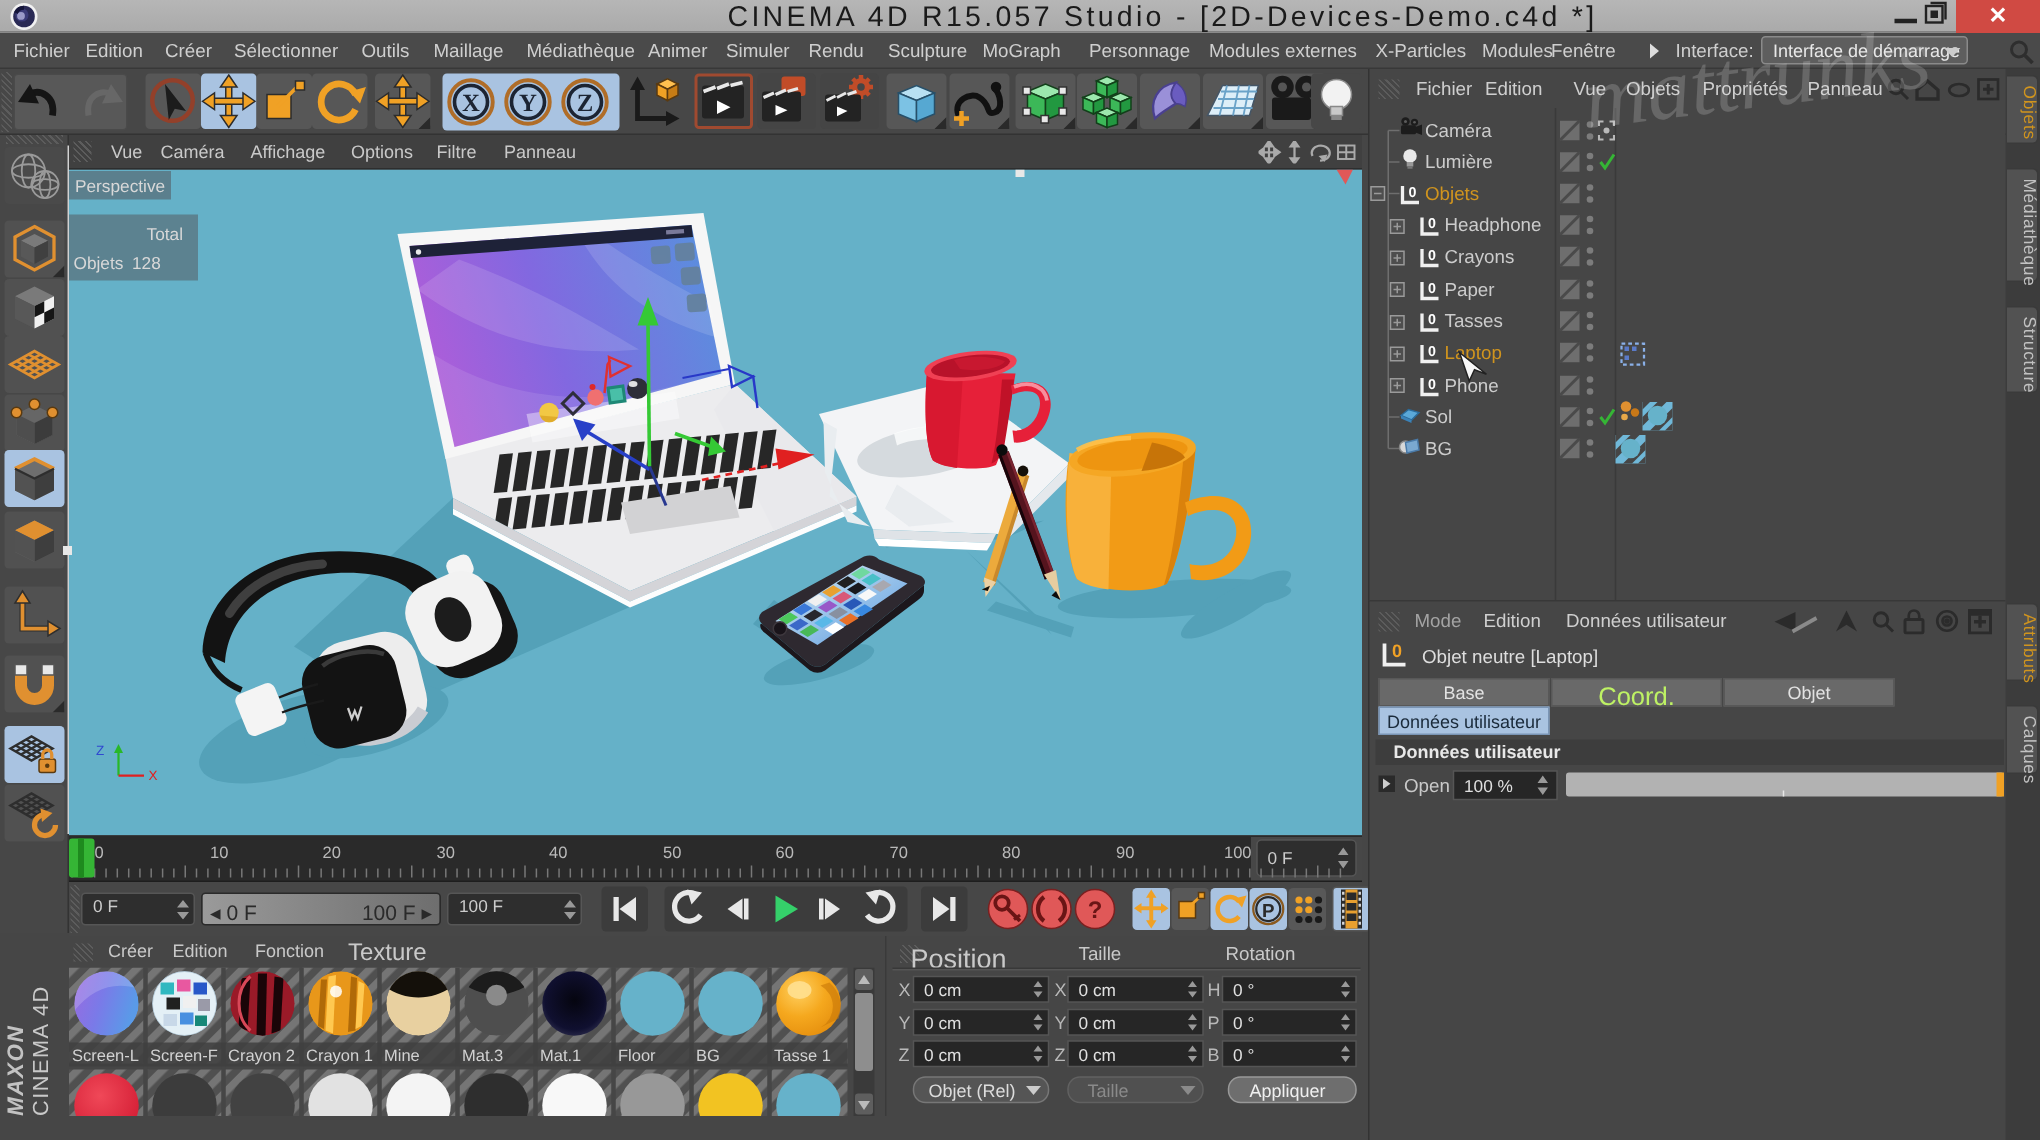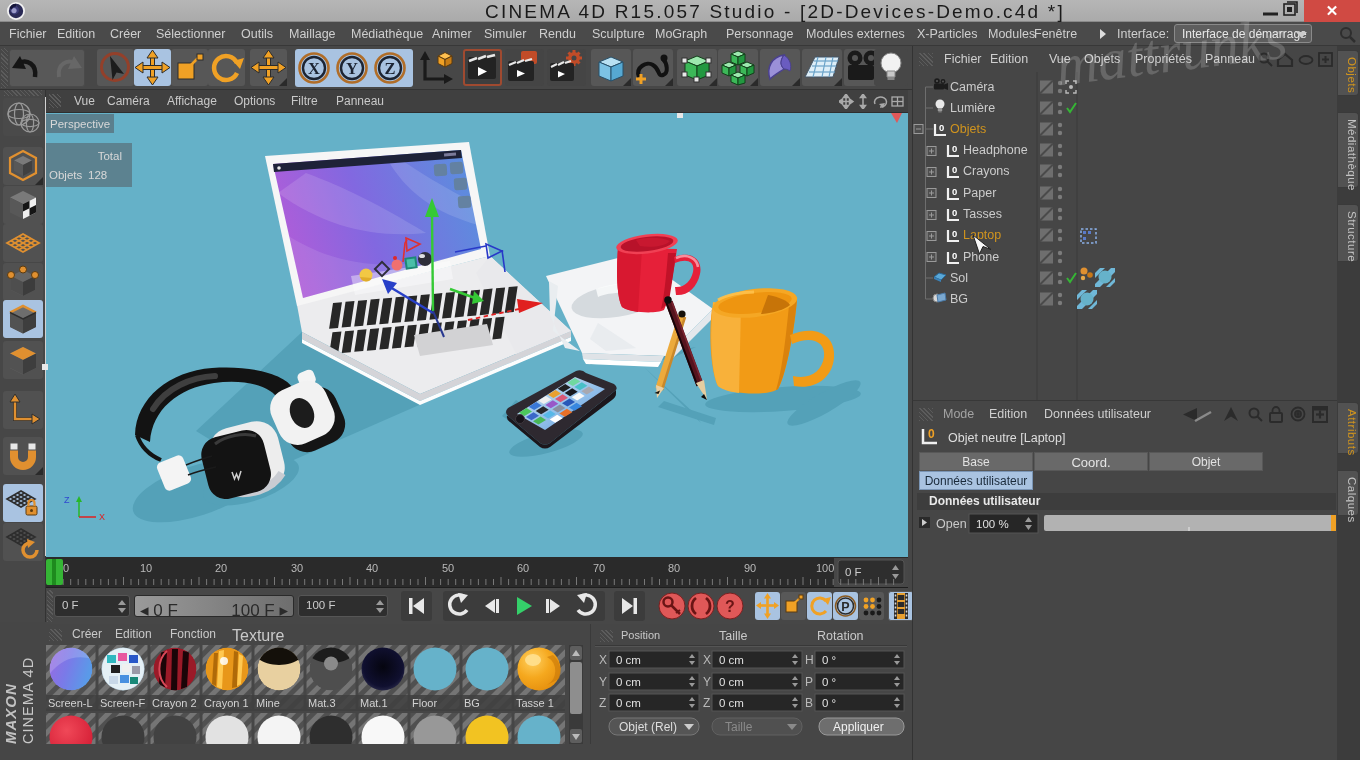--- a/index.html
+++ b/index.html
@@ -799,21 +799,21 @@
     <rect x="0" y="2" width="17" height="26" rx="2" fill="#35b535"></rect>
     <rect x="6" y="2" width="4" height="26" fill="#1e8a1e"></rect>
     <line x1="0" y1="30.5" x2="862" y2="30.5" stroke="#1e1e1e"></line>
   </svg>
 </div>
 <div class="abs" id="transport">
   <div class="abs grip" style="left:1px;top:2px;width:6px;height:32px"></div>
   <div class="abs" style="left:8px;top:7px;width:76px;height:22px;background:#2e2e2e;border:1px solid #565656;border-radius:3px;color:#ccc;font-size:11.5px;padding:3px 0 0 7px">0 F<svg class="abs" style="right:3px;top:4px" width="8" height="13">
           <path d="M0 5 l4,-5 4,5 Z M0 8 l4,5 4,-5 Z" fill="#999"></path>
         </svg></div>
-  <div class="abs" style="left:88px;top:7px;width:160px;height:22px;background:linear-gradient(90deg,#9a9a9a,#6e6e6e);border:1px solid #2a2a2a;border-radius:3px;color:#2a2a2a;font-size:17px;">
+  <div class="abs" style="left:88px;top:7px;width:160px;height:22px;background:linear-gradient(90deg,#9a9a9a,#6e6e6e);border:1px solid #2a2a2a;border-radius:3px;color:#2a2a2a;font-size:14px;">
     <span class="abs" style="left:5px;top:4px">◂ 0 F</span>
         <span class="abs" style="right:5px;top:4px">100 F ▸</span>
   </div>
   <div class="abs" style="left:252px;top:7px;width:90px;height:22px;background:#2e2e2e;border:1px solid #565656;border-radius:3px;color:#ccc;font-size:11.5px;padding:3px 0 0 7px">100 F<svg class="abs" style="right:3px;top:4px" width="8" height="13">
           <path d="M0 5 l4,-5 4,5 Z M0 8 l4,5 4,-5 Z" fill="#999"></path>
         </svg></div>
   <div class="abs" style="left:355px;top:3px;width:31px;height:30px;background:#3c3c3c;border-radius:3px"><svg width="31" height="30">
           <g fill="#e8e8e8">
             <rect x="8" y="7" width="3.5" height="16"></rect>
             <polygon points="23,7 23,23 12,15"></polygon>
@@ -1093,21 +1093,21 @@
             <polygon points="7,5 11,11 3,11" fill="#bbb"></polygon>
         <rect x="1" y="17" width="12" height="52" fill="#8e8e8e" rx="2"></rect>
         <rect x="1" y="84" width="12" height="14" fill="#5e5e5e" rx="2"></rect>
             <polygon points="7,95 11,89 3,89" fill="#bbb"></polygon>
       </g>
     </g>
   </svg>
 </div>
 <div class="abs" id="coords">
   <div class="abs grip" style="left:9px;top:6px;width:13px;height:12px"></div>
-  <span class="mi" style="left:30px;top:5px;font-size:11px">Position</span>
+  <span class="mi" style="left:16px;top:5px;font-size:18px">Position</span>
   <span class="mi" style="left:128px;top:5px;font-size:12.5px">Taille</span>
   <span class="mi" style="left:226px;top:5px;font-size:12.5px">Rotation</span>
   <div class="abs" style="left:4px;top:21px;width:312px;height:1px;background:#383838"></div>
   <div class="abs" style="left:4px;top:22px;width:312px;height:1px;background:#555"></div>
   <svg class="abs" style="left:0;top:26px" width="320" height="94">
     <g font-size="12" fill="#b9b9b9">
       <text x="8" y="14">X</text>
           <text x="8" y="36">Y</text>
           <text x="8" y="57">Z</text>
       <text x="112" y="14">X</text>
@@ -1361,21 +1361,21 @@
           <line x1="135" y1="9.5" x2="143" y2="9.5" stroke="#2b2b2b" stroke-width="2.2"></line>
           <rect x="133" y="3" width="12" height="2.5" fill="#2b2b2b"></rect>
         </g>
   </svg>
   <svg class="abs" style="left:6px;top:26px" width="26" height="22">
         <path d="M4 2 L4 16 L18 16" fill="none" stroke="#f0f0f0" stroke-width="2.5"></path>
         <text x="9" y="11" font-size="12" font-weight="bold" fill="#f0a125">0</text>
       </svg>
   <span class="abs" style="left:35px;top:30px;color:#dedede;font-size:12.5px">Objet neutre [Laptop]</span>
   <div class="abs" style="left:6px;top:51px;width:114px;height:19px;background:#696969;border:1px solid #585858;color:#e2e2e2;font-size:12px;text-align:center;padding-top:2px">Base</div>
-  <div class="abs" style="left:121px;top:51px;width:114px;height:19px;background:#696969;border:1px solid #585858;color:#e5e5e5;font-size:13px;text-align:center;padding-top:2px">Coord.</div>
+  <div class="abs" style="left:121px;top:51px;width:114px;height:19px;background:#696969;border:1px solid #585858;color:#bef264;font-size:17px;text-align:center;padding-top:2px">Coord.</div>
   <div class="abs" style="left:236px;top:51px;width:114px;height:19px;background:#696969;border:1px solid #585858;color:#e2e2e2;font-size:12px;text-align:center;padding-top:2px">Objet</div>
   <div class="abs" style="left:6px;top:70px;width:114px;height:19px;background:#a9c3e1;border:1px solid #7a95b5;color:#1a2a3a;font-size:12px;text-align:center;padding-top:2px">Données utilisateur</div>
   <div class="abs" style="left:4px;top:92px;width:419px;height:17px;background:#3d3d3d;color:#e8e8e8;font-size:12px;font-weight:bold;padding:1px 0 0 12px">Données utilisateur</div>
   <svg class="abs" style="left:4px;top:112px" width="419" height="22">
     <rect x="2" y="4" width="11" height="11" fill="#2a2a2a"></rect>
         <polygon points="5,6 10,9.5 5,13" fill="#ccc"></polygon>
     <text x="19" y="15" fill="#c9c9c9" font-size="12.5">Open</text>
     <rect x="52" y="1" width="69" height="19" fill="#262626" stroke="#555"></rect>
     <text x="59" y="15" fill="#e0e0e0" font-size="11.5">100 %</text>
     <path d="M108 9 l3.5,-5 3.5,5 Z M108 12 l3.5,5 3.5,-5 Z" fill="#999"></path>

